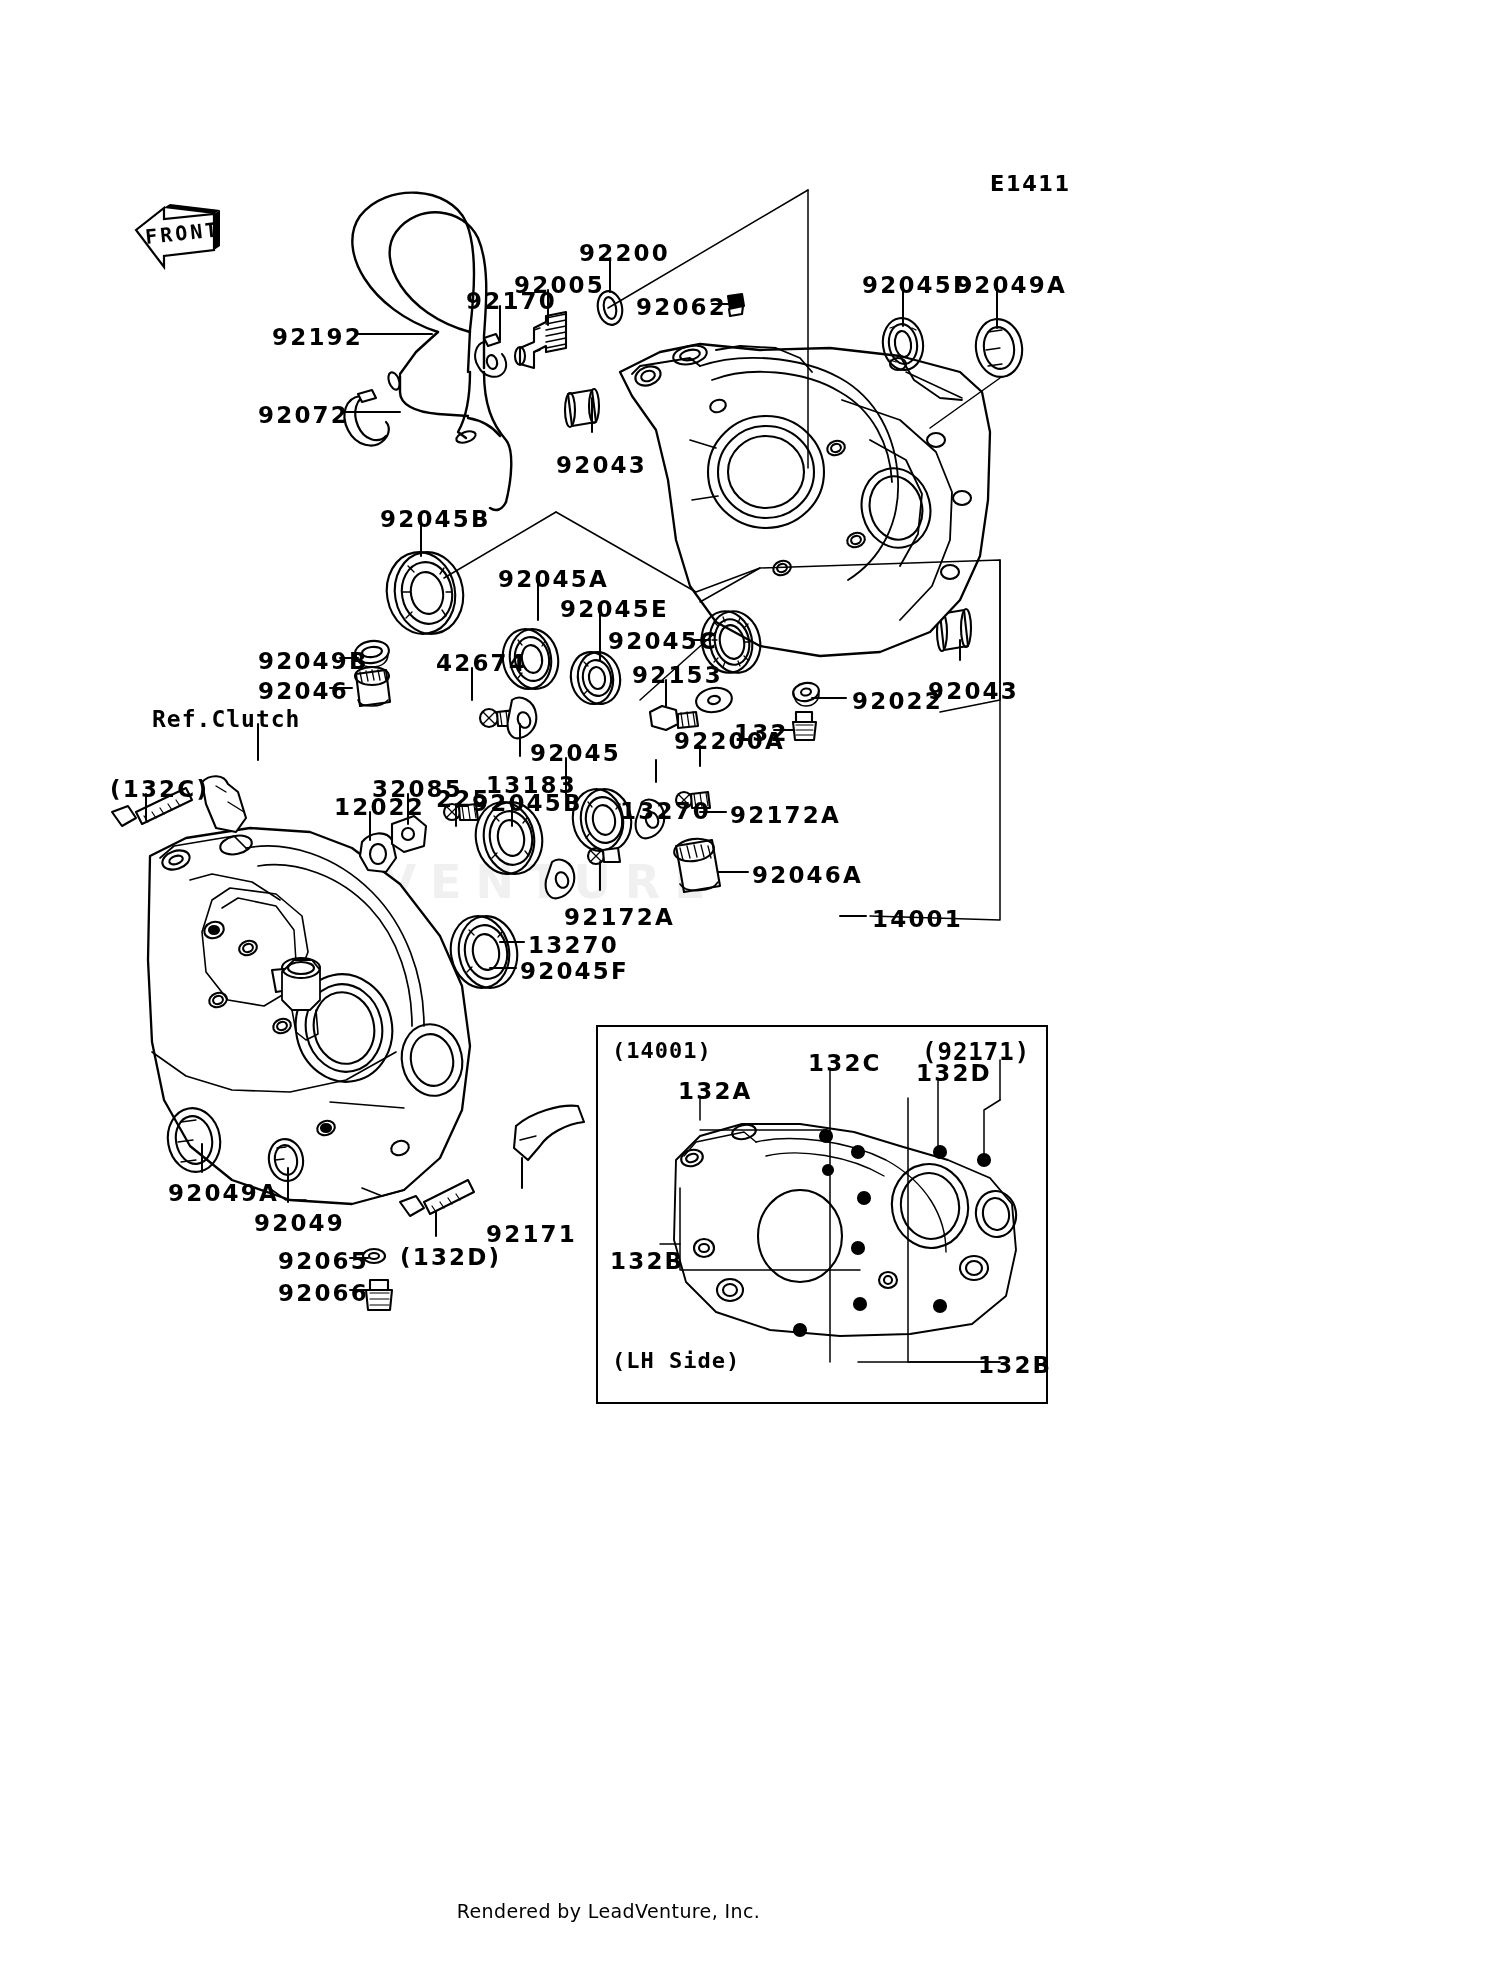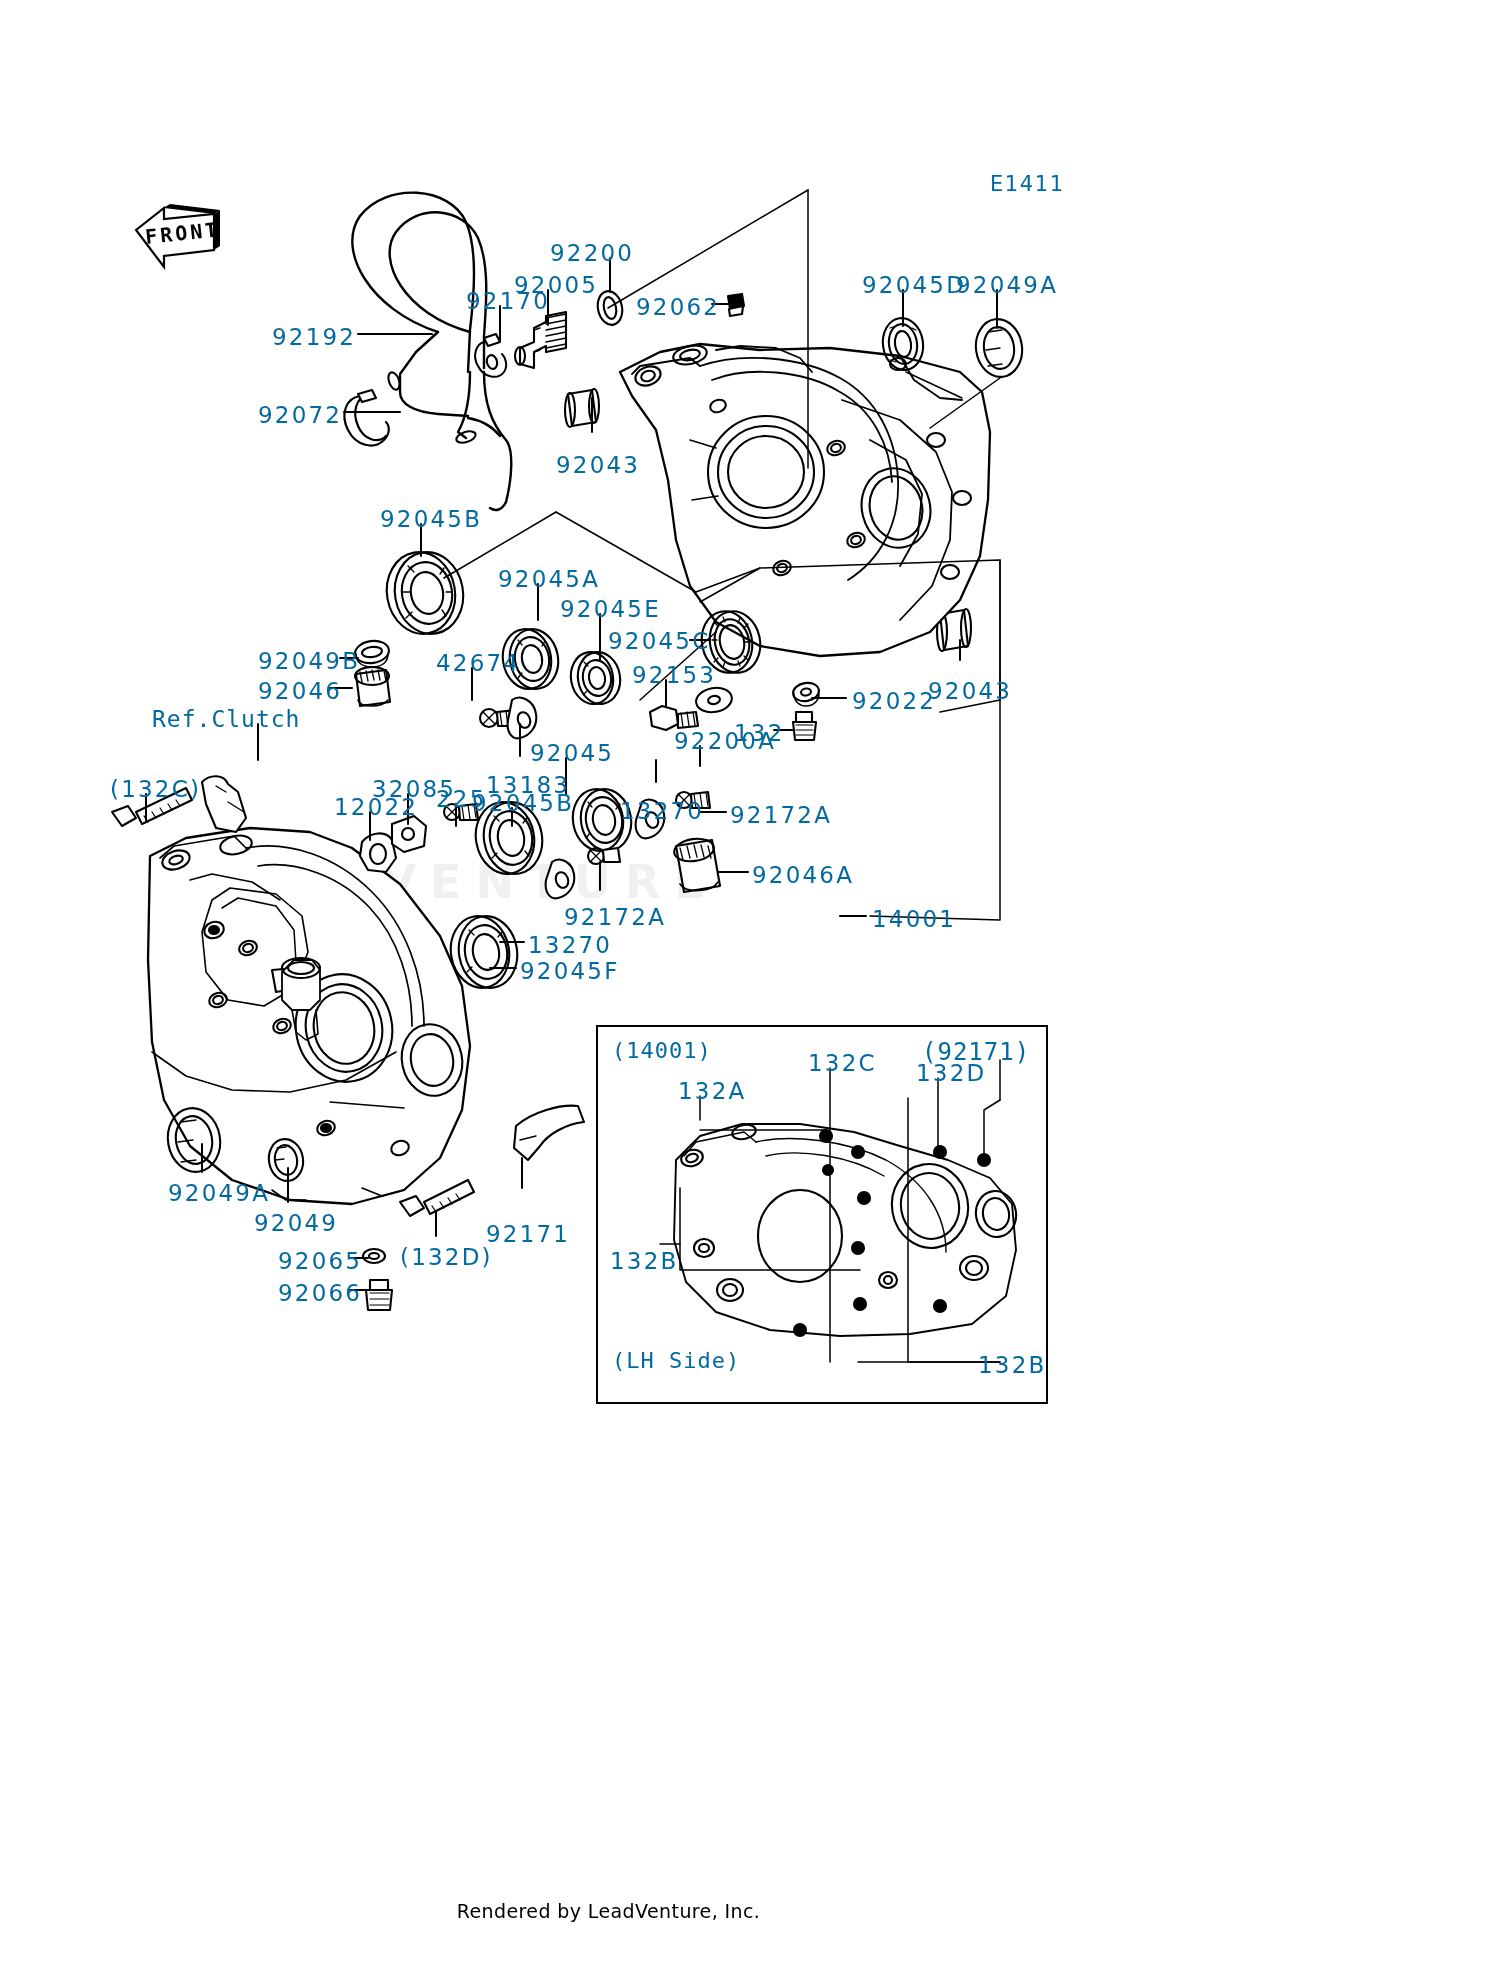--- a/index.html
+++ b/index.html
@@ -1,21 +1,21 @@
 <!DOCTYPE html>
 <html><head>
 <meta charset="utf-8">
 <style>
   html,body{margin:0;padding:0;background:#ffffff;}
   body{width:1500px;height:1962px;position:relative;
        font-family:"DejaVu Sans Mono","Liberation Mono",monospace;color:#000;}
   #stage{position:absolute;left:0;top:0;width:1500px;height:1962px;overflow:hidden;}
   svg.art{position:absolute;left:0;top:0;width:1500px;height:1962px;}
   .lbl{position:absolute;font-family:"DejaVu Sans","Liberation Sans",sans-serif;
-       font-weight:400;font-size:23px;letter-spacing:2.2px;white-space:nowrap;color:#0369a1;}
+       font-weight:700;font-size:23px;letter-spacing:2.2px;white-space:nowrap;color:#000000;}
   .lbl.mono{font-family:"DejaVu Sans Mono","Liberation Mono",monospace;letter-spacing:1px;}
   .lbl.code{font-size:21px;letter-spacing:1.6px;}
   #footer{position:absolute;left:0;top:1900px;width:1217px;text-align:center;
           font-family:"DejaVu Sans","Liberation Sans",sans-serif;font-size:19px;
           letter-spacing:.4px;color:#000;}
   #frontbadge{position:absolute;left:128px;top:192px;width:100px;height:90px;}
   #inset{position:absolute;left:596px;top:1025px;width:448px;height:375px;
          border:2.5px solid #000;background:transparent;}
   .wm{position:absolute;font-family:"DejaVu Sans","Liberation Sans",sans-serif;
       font-weight:700;color:#f0f0f0;letter-spacing:14px;font-size:46px;
@@ -450,21 +450,21 @@
 
   <div id="inset"></div>
 
   <div class="lbl code" style="left:990px;top:172px;">E1411</div>
 
   <div id="labels">
       <div class="lbl" style="left: 272px; top: 324px;">92192</div>
       <div class="lbl" style="left: 258px; top: 402px;">92072</div>
       <div class="lbl" style="left: 466px; top: 288px;">92170</div>
       <div class="lbl" style="left: 514px; top: 272px;">92005</div>
-      <div class="lbl" style="left: 550px; top: 240px;">92200</div>
+      <div class="lbl" style="left: 579px; top: 240px;">92200</div>
       <div class="lbl" style="left: 636px; top: 294px;">92062</div>
       <div class="lbl" style="left: 862px; top: 272px;">92045D</div>
       <div class="lbl" style="left: 956px; top: 272px;">92049A</div>
       <div class="lbl" style="left: 556px; top: 452px;">92043</div>
       <div class="lbl" style="left: 380px; top: 506px;">92045B</div>
       <div class="lbl" style="left: 498px; top: 566px;">92045A</div>
       <div class="lbl" style="left: 560px; top: 596px;">92045E</div>
       <div class="lbl" style="left: 608px; top: 628px;">92045C</div>
       <div class="lbl" style="left: 258px; top: 648px;">92049B</div>
       <div class="lbl" style="left: 258px; top: 678px;">92046</div>

